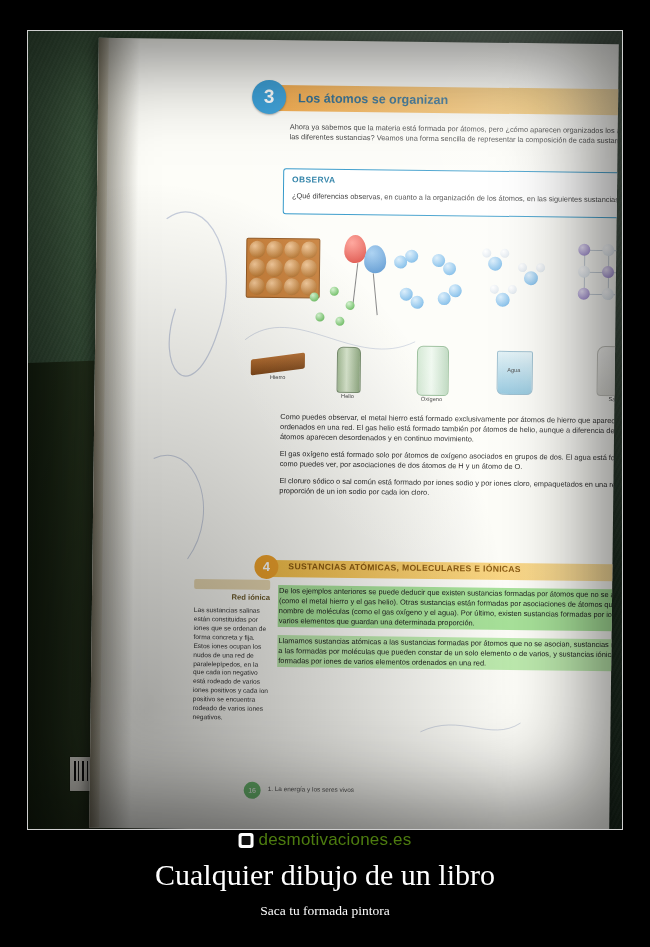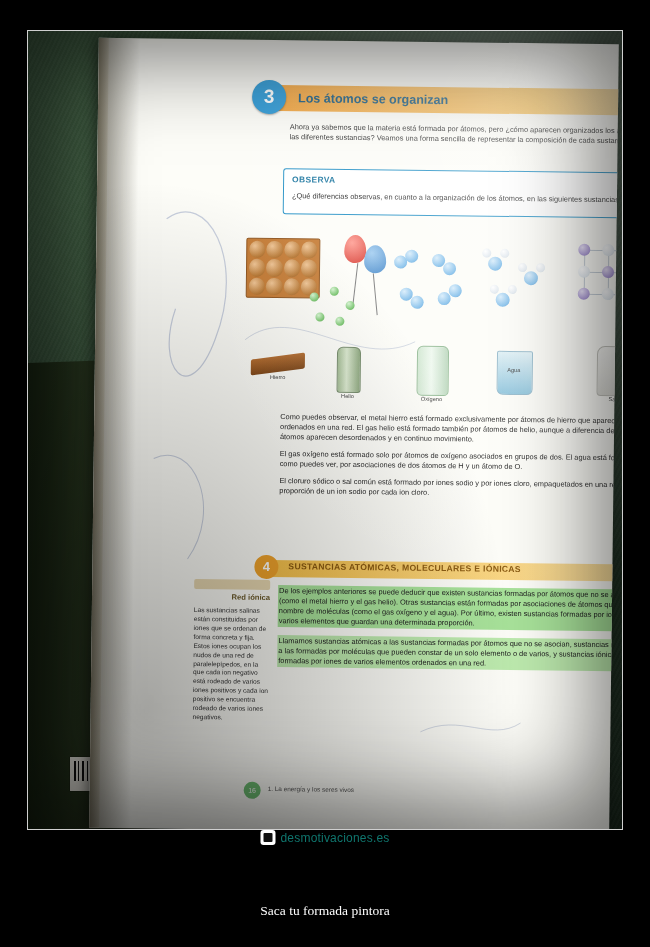--- a/index.html
+++ b/index.html
@@ -351,22 +351,22 @@
     width: 15px; height: 15px; border-radius: 3px;
     background: #ffffff;
     position: relative;
   }
   .wm-logo::before {
     content: "";
     position: absolute; left: 3px; top: 3px; width: 9px; height: 9px;
     background: #111; border-radius: 1px;
   }
   .wm-text {
-    color: #0f766e;
-    font-size: 12px;
+    color: #4d7c0f;
+    font-size: 17px;
     letter-spacing: .2px;
   }
   .title {
     position: absolute;
     top: 858px;
     width: 100%;
     text-align: center;
     color: #fff;
     font-family: "Liberation Serif", serif;
     font-size: 30px;
@@ -549,14 +549,15 @@
       <div class="glare"></div>
       <div class="vignette"></div>
     </div>
   </div>
 
   <div class="watermark">
     <div class="wm-logo"></div>
     <div class="wm-text">desmotivaciones.es</div>
   </div>
 
+  <div class="title">Cualquier dibujo de un libro</div>
   <div class="subtitle">Saca tu formada pintora</div>
 </div>
 
 </body></html>

